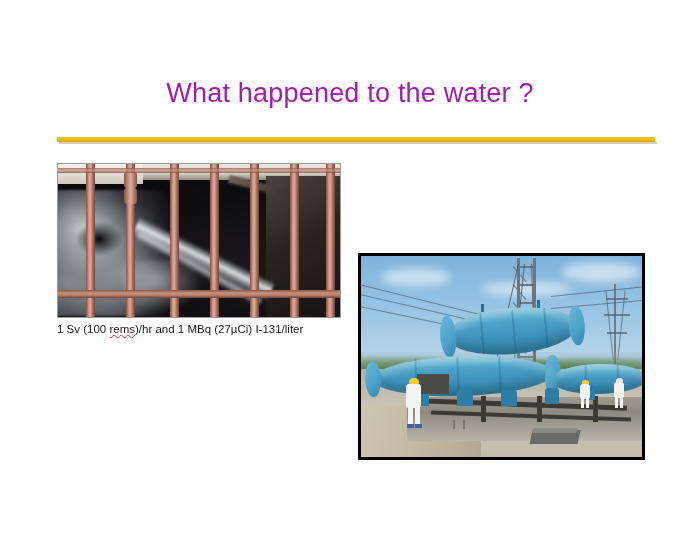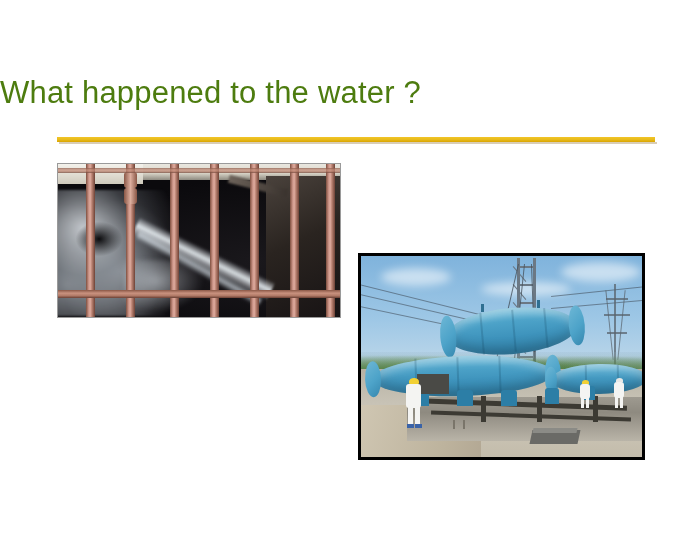--- a/index.html
+++ b/index.html
@@ -18,25 +18,25 @@
     background: #ffffff;
     overflow: hidden;
   }
 
   
   #slide-title {
     position: absolute;
     left: 0;
     top: 74px;
     width: 700px;
-    text-align: left;
-    font-size: 31px;
+    text-align: center;
+    font-size: 27px;
     font-weight: normal;
     letter-spacing: 0.2px;
-    color: #4d7c0f;
+    color: #a21caf;
     line-height: 38px;
     white-space: nowrap;
   }
 
   
   #title-rule {
     position: absolute;
     left: 57px;
     top: 137px;
     width: 598px;
@@ -326,20 +326,23 @@
     <div class="w-layer bar" style="left:232px;"></div>
     <div class="w-layer bar" style="left:268px;"></div>
 
     <div class="w-layer bar-node" style="left:66px; top:8px;"></div>
     <div class="w-layer bar-node" style="left:66px; top:24px;"></div>
 
     <div class="w-layer bar-h" style="top:126px;"></div>
     <div class="w-layer bar-h" style="top:4px; height:5px; opacity:.75;"></div>
   </div>
 
+  <div id="water-caption">
+    <span>1 Sv (100 </span><span class="misspelled">rems</span><span>)/hr   and 1 MBq (27µCi) I-131/liter</span>
+  </div>
 
   <div id="photo-tanks" title="Large blue cylindrical water storage tanks being installed by a lattice crane with workers in white protective suits">
 
     <div class="t-layer t-sky"></div>
 
     <div class="t-layer t-cloud" style="left:20px;  top:12px; width:70px; height:18px;"></div>
     <div class="t-layer t-cloud" style="left:120px; top:26px; width:90px; height:14px;"></div>
     <div class="t-layer t-cloud" style="left:200px; top:6px;  width:80px; height:20px;"></div>
 
     <div class="t-layer t-wire" style="left:-10px; top:26px; width:150px; transform:rotate(14deg);"></div>

